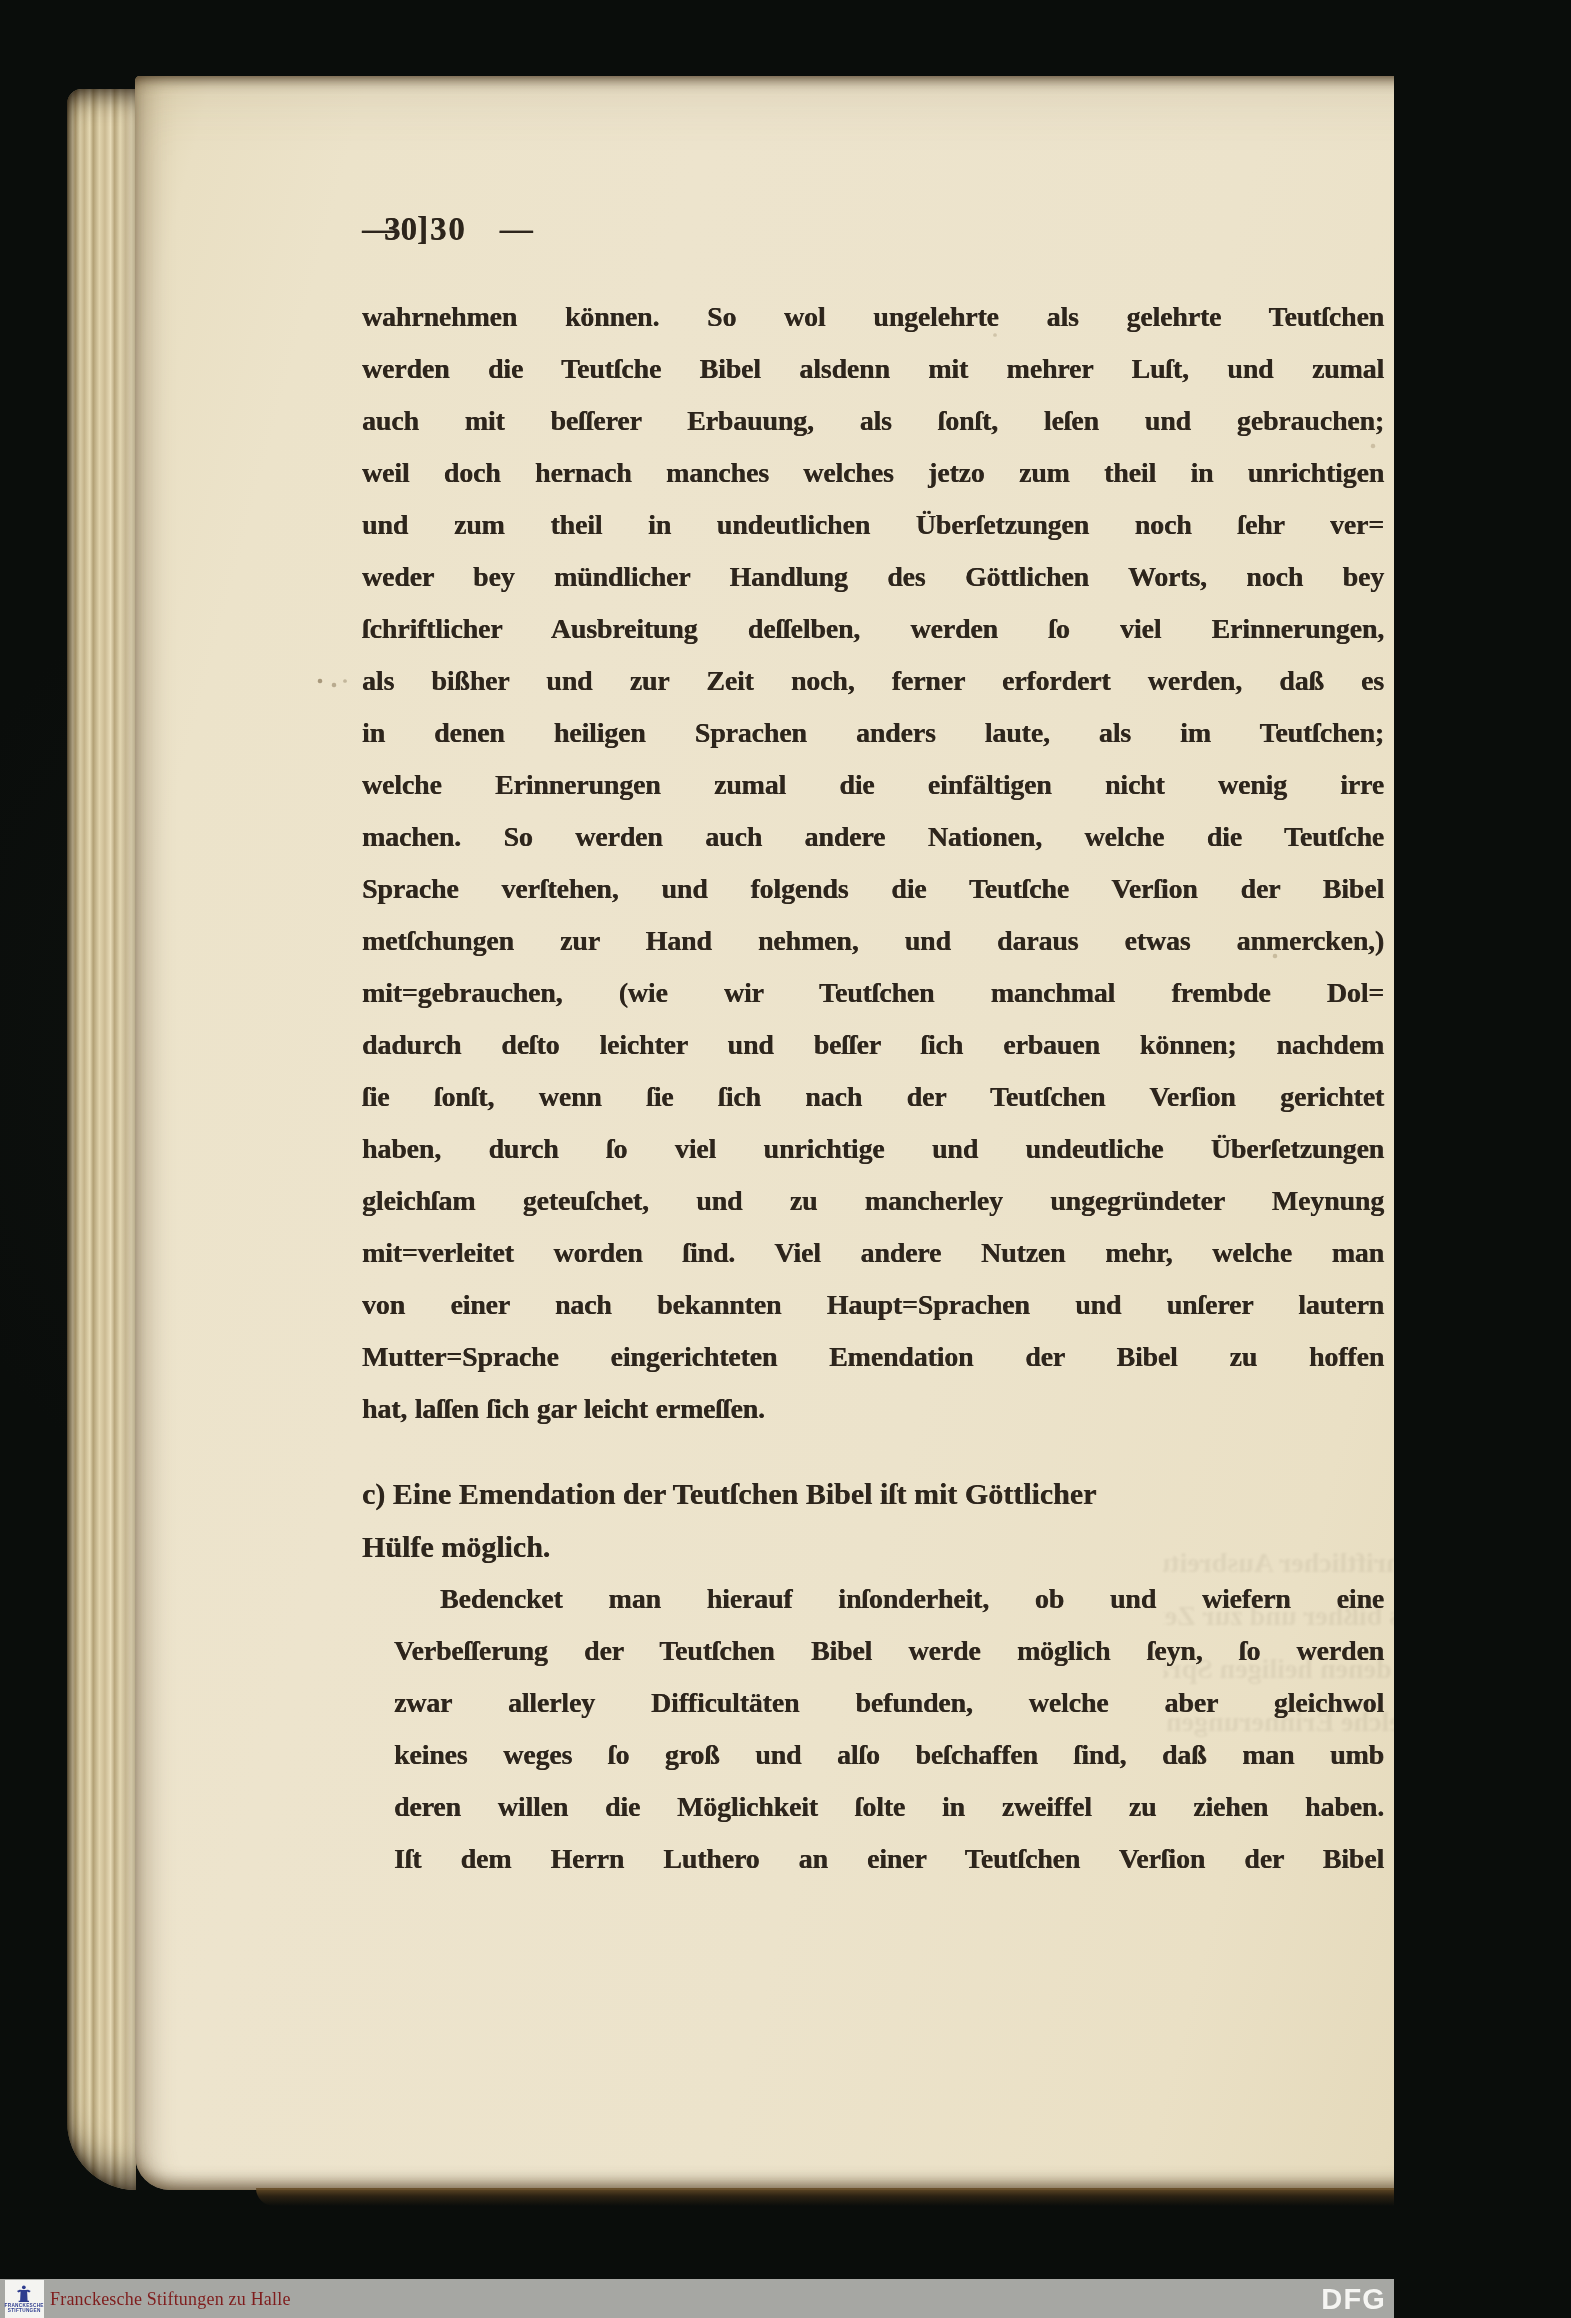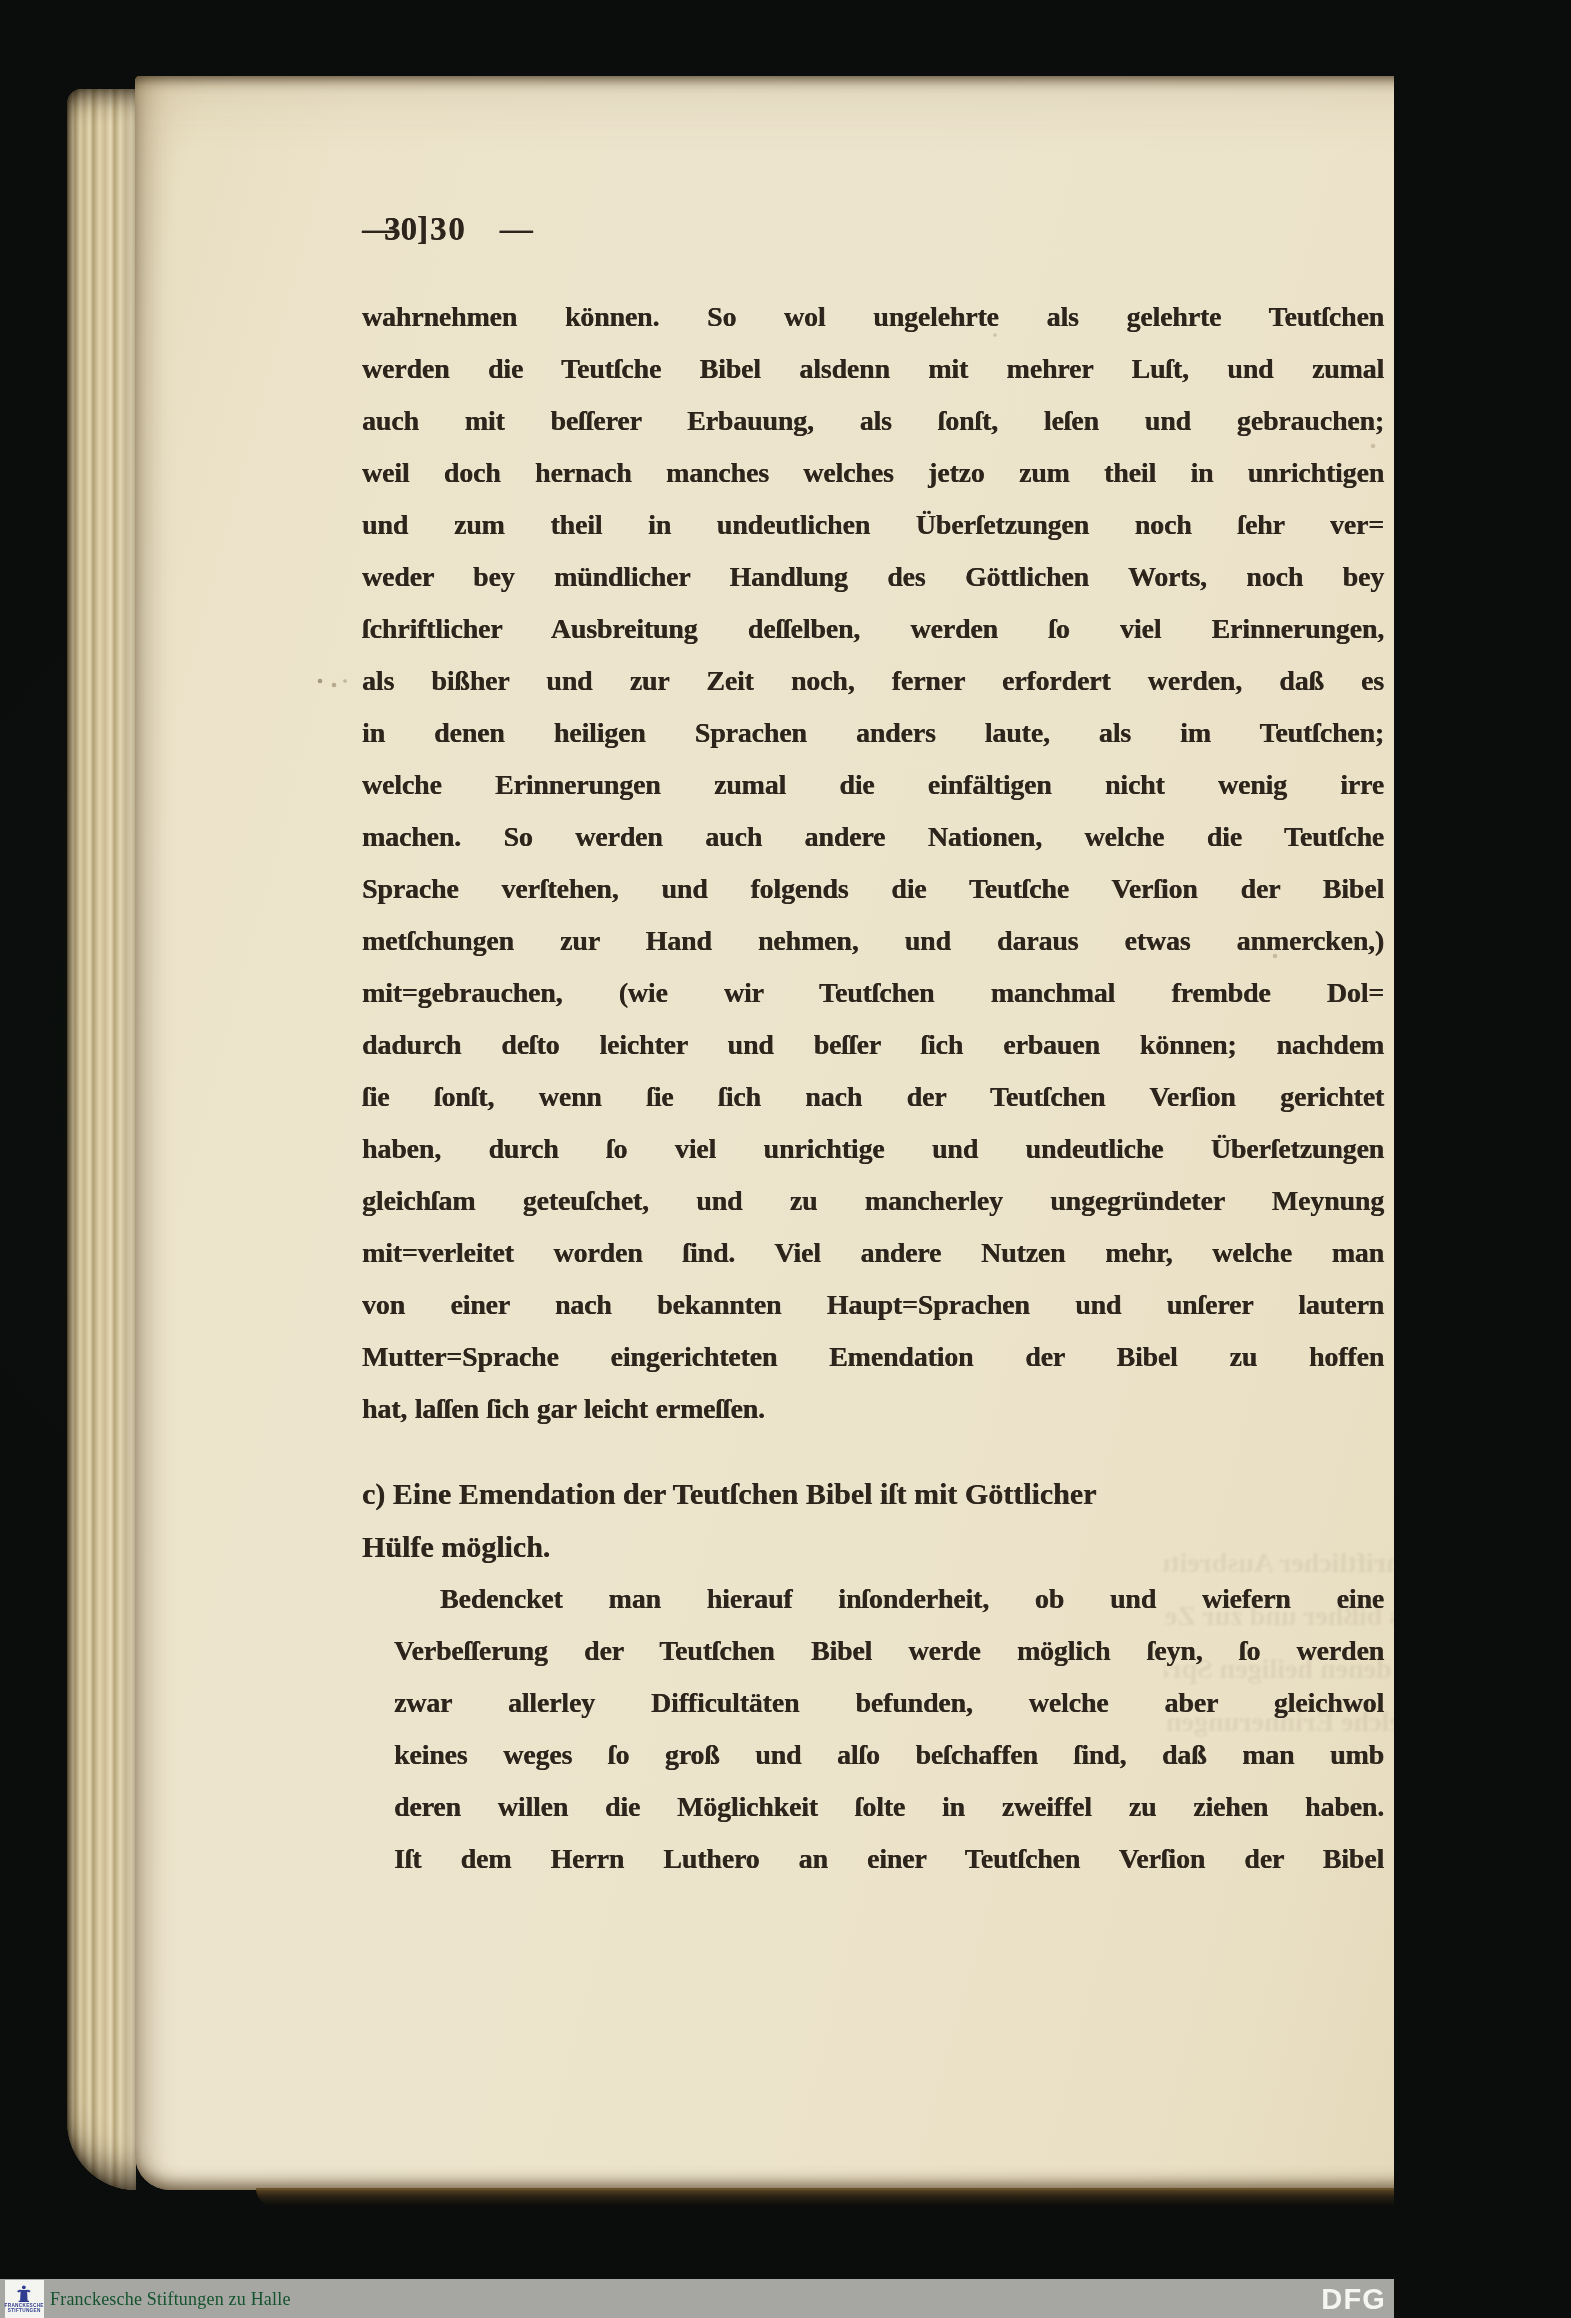--- a/index.html
+++ b/index.html
@@ -215,21 +215,21 @@
     white-space: nowrap;
   }
   .footer-left {
     position: absolute;
     left: 50px;
     top: 50%;
     transform: translateY(-47%);
     font-family: "Liberation Serif", serif;
     font-size: 18px;
     letter-spacing: 0.2px;
-    color: #14532d;
+    color: #7f1d1d;
   }
   .footer-right {
     position: absolute;
     right: 7.9px;
     top: 50%;
     transform: translateY(-50%);
     font-family: "Liberation Sans", sans-serif;
     font-weight: 800;
     font-size: 29px;
     letter-spacing: 1.2px;

